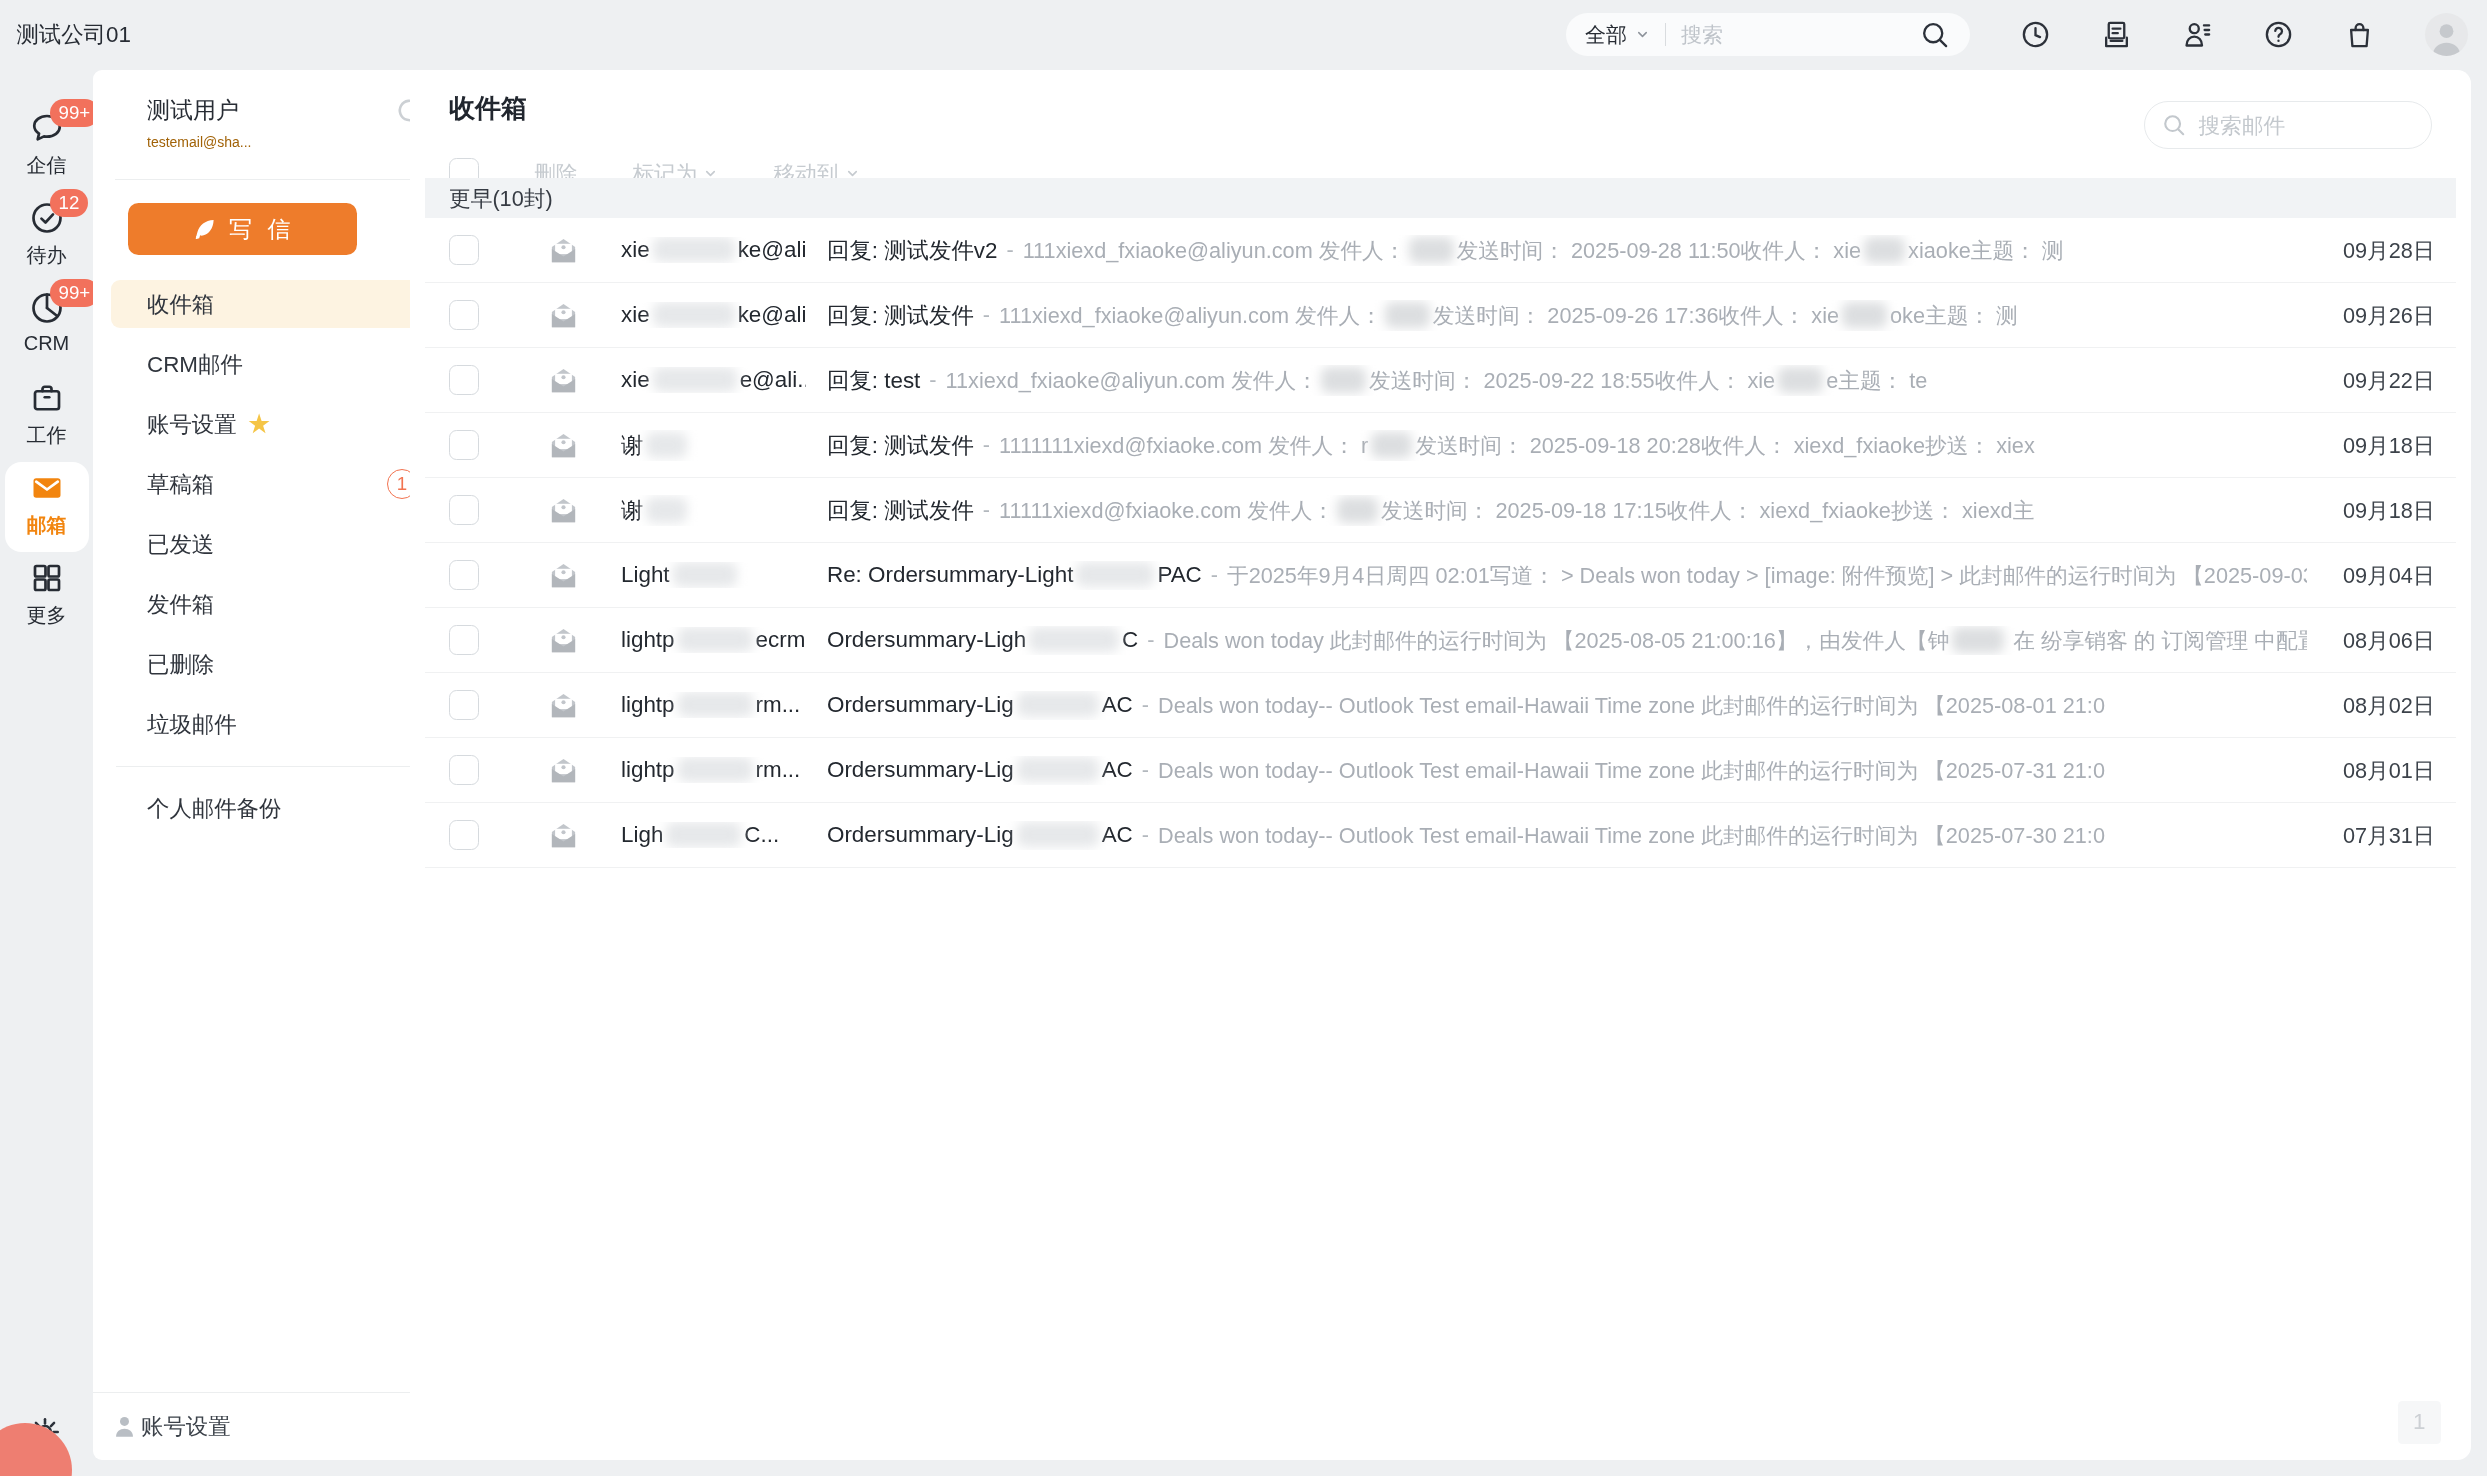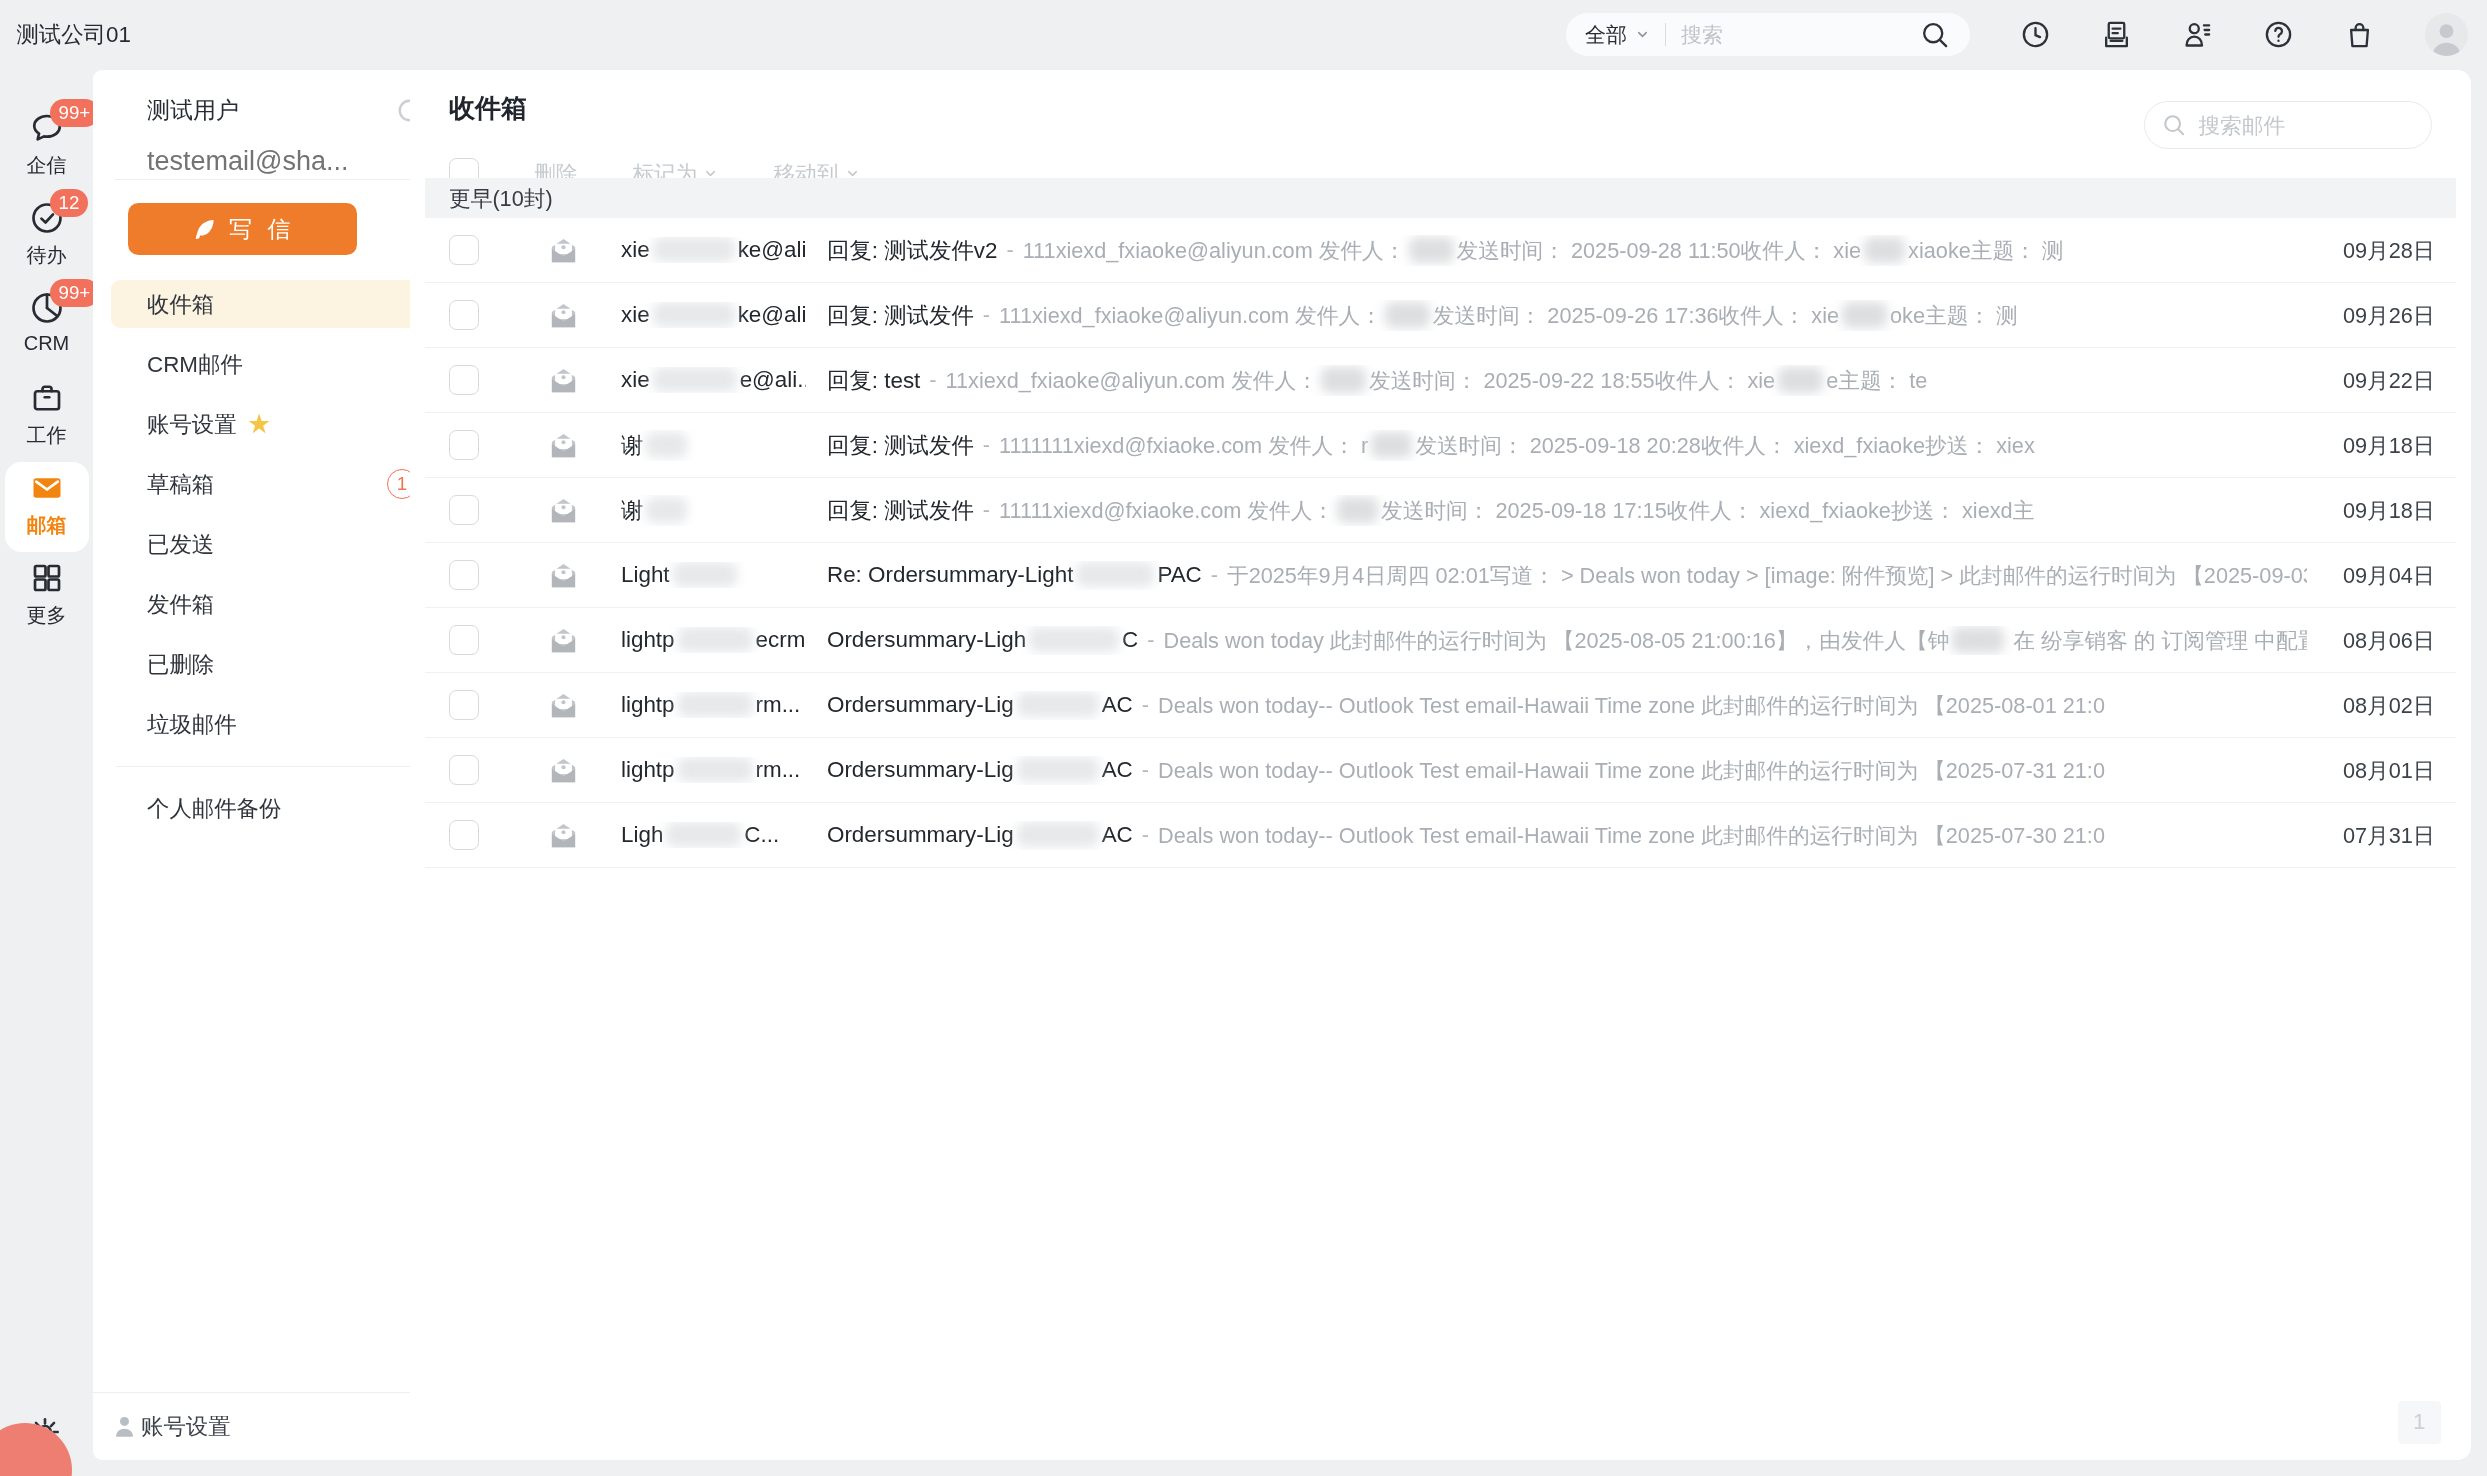--- a/index.html
+++ b/index.html
@@ -35,21 +35,21 @@
   .rail-item.active { background:#ffffff; border-radius:16.4px; color:var(--rail-active); }
   .rail-item.active .ri-label { color:var(--rail-active); font-weight:600; }
   .rail-badge { position:absolute; top:-3px; left:45px; background:var(--badge-red); color:#fff; font-size:18.7px; line-height:1; padding:4.5px 9px; border-radius:747px; white-space:nowrap; }
   .rail-gear { position:absolute; left:28px; bottom:28px; width:34px; height:34px; color:#2c313a; cursor:pointer; }
   .fab { position:absolute; left:-22.4px; bottom:-40px; width:94px; height:94px; border-radius:50%; background:#ee7e71; cursor:pointer; }
 
   
   .sidebar { position:absolute; left:93px; top:70px; width:360px; bottom:17px; background:#fff; border-radius:9px; }
   .user-name { position:absolute; top:25.4px; left:54px; font-size:23px; color:#272c34; font-weight:500; }
   .refresh { position:absolute; top:25.4px; right:28px; width:31px; height:31px; color:#ccd0d4; cursor:pointer; }
-  .user-email { position:absolute; top:76px; left:54px; font-size:27px; color:#737373; }
+  .user-email { position:absolute; top:64px; left:54px; font-size:14px; color:#a16207; }
   .sb-divider { position:absolute; top:109px; left:22.4px; right:16.4px; height:0.7px; background:#eceeef; }
   .compose { position:absolute; top:133px; left:35px; width:229px; height:52px; background:var(--accent); border:none; border-radius:10.5px; color:#fff; font-size:23px; letter-spacing:4.5px; display:flex; align-items:center; justify-content:center; gap:12px; cursor:pointer; }
   .compose svg { width:27px; height:27px; }
   .folders { position:absolute; top:210px; left:18px; right:18px; list-style:none; }
   .folder { position:relative; height:48px; margin-bottom:12px; display:flex; align-items:center; padding-left:36px; font-size:22.4px; color:#30353d; border-radius:9px; cursor:pointer; }
   .folder.active { background:var(--sel-folder); }
   .folder .star { color:var(--star); font-size:27px; margin-left:10.5px; line-height:1; }
   .folder .fbadge { position:absolute; right:18px; width:30px; height:30px; border:1.5px solid var(--draft-badge); border-radius:50%; color:var(--draft-badge); font-size:18.7px; display:flex; align-items:center; justify-content:center; }
   .folders .fdivider { height:0.7px; background:#eceeef; margin:18px 4.5px; }
   .account { position:absolute; bottom:0; left:0; right:0; height:68px; border-top:0.7px solid #eceeef; display:flex; align-items:center; gap:3px; padding-left:18px; font-size:22.4px; color:#3c424a; cursor:pointer; border-radius:0 0 13.5px 13.5px; }

